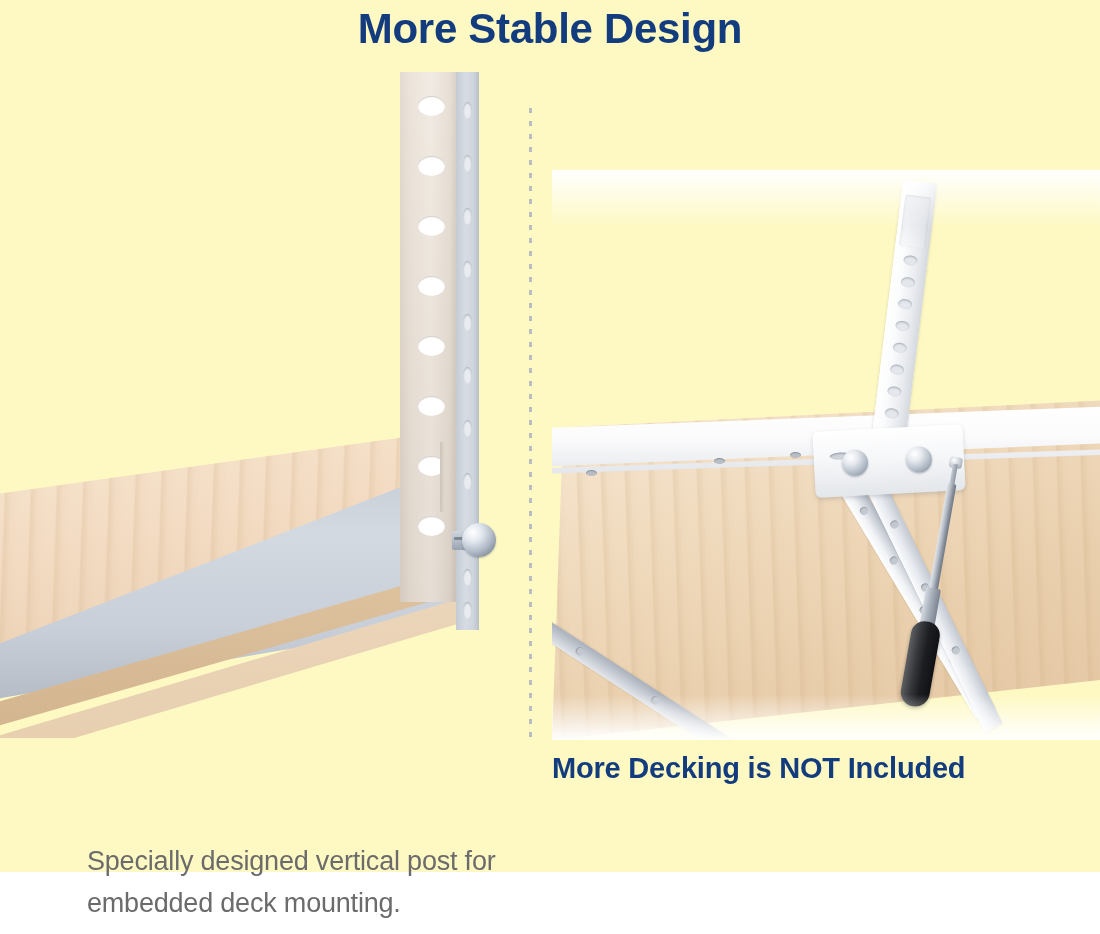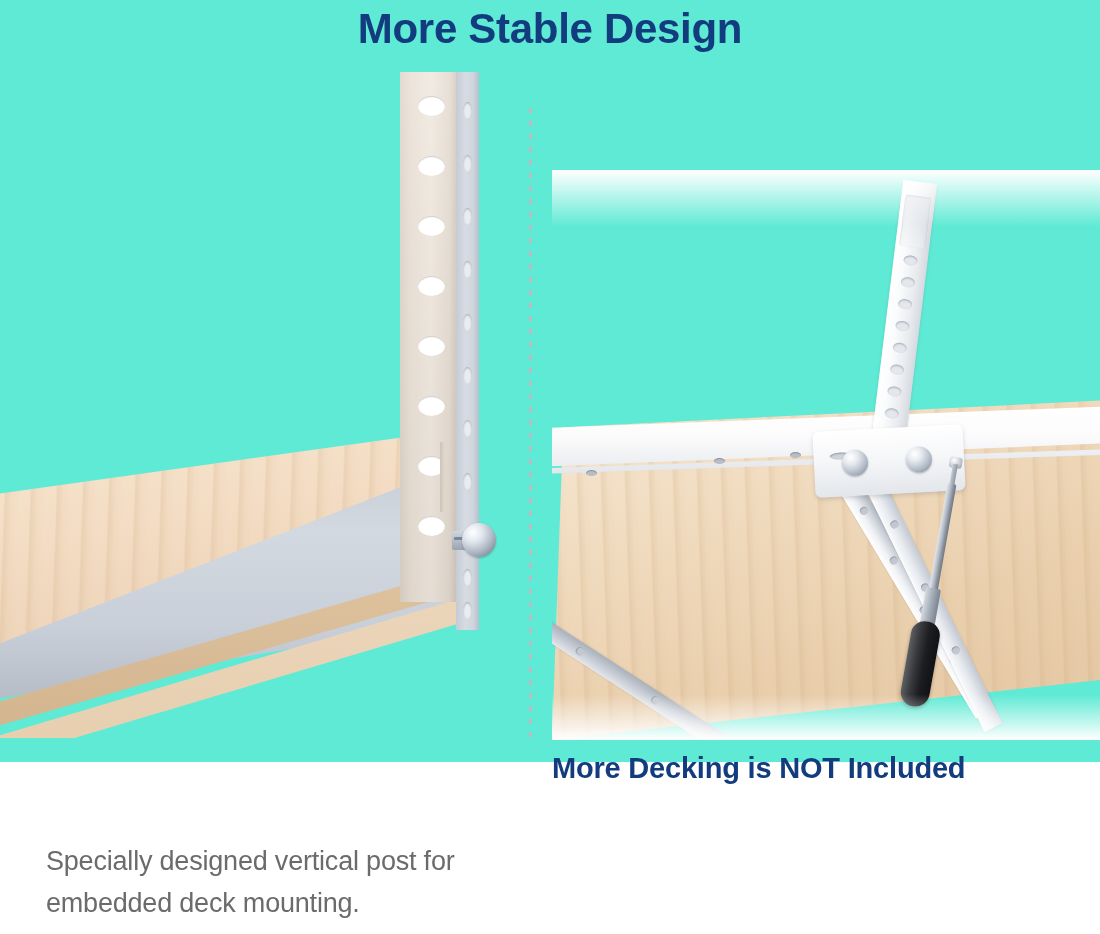--- a/index.html
+++ b/index.html
@@ -9,22 +9,22 @@
     width: 1100px;
     height: 934px;
     background: #ffffff;
     font-family: "Liberation Sans", sans-serif;
     overflow: hidden;
   }
 
   .page {
     position: relative;
     width: 1100px;
-    height: 762px;
-    background: #5eead4;
+    height: 872px;
+    background: #fef9c3;
   }
 
   
   .headline {
     position: absolute;
     top: 2px;
     left: 0;
     width: 1100px;
     text-align: center;
     font-size: 42px;
@@ -438,20 +438,21 @@
   }
 
   
   .caption {
     position: absolute;
     font-size: 27px;
     font-weight: normal;
     color: #6b6b6b;
     line-height: 42px;
     letter-spacing: -0.2px;
+    margin-left: 41px;
   }
   .caption-left  { left: 46px;  top: 840px; width: 480px; }
   .caption-right { left: 578px; top: 840px; width: 500px; }
 </style>
 </head>
 <body>
 
 <div class="page">
 
   <h1 class="headline">More Stable Design</h1>

